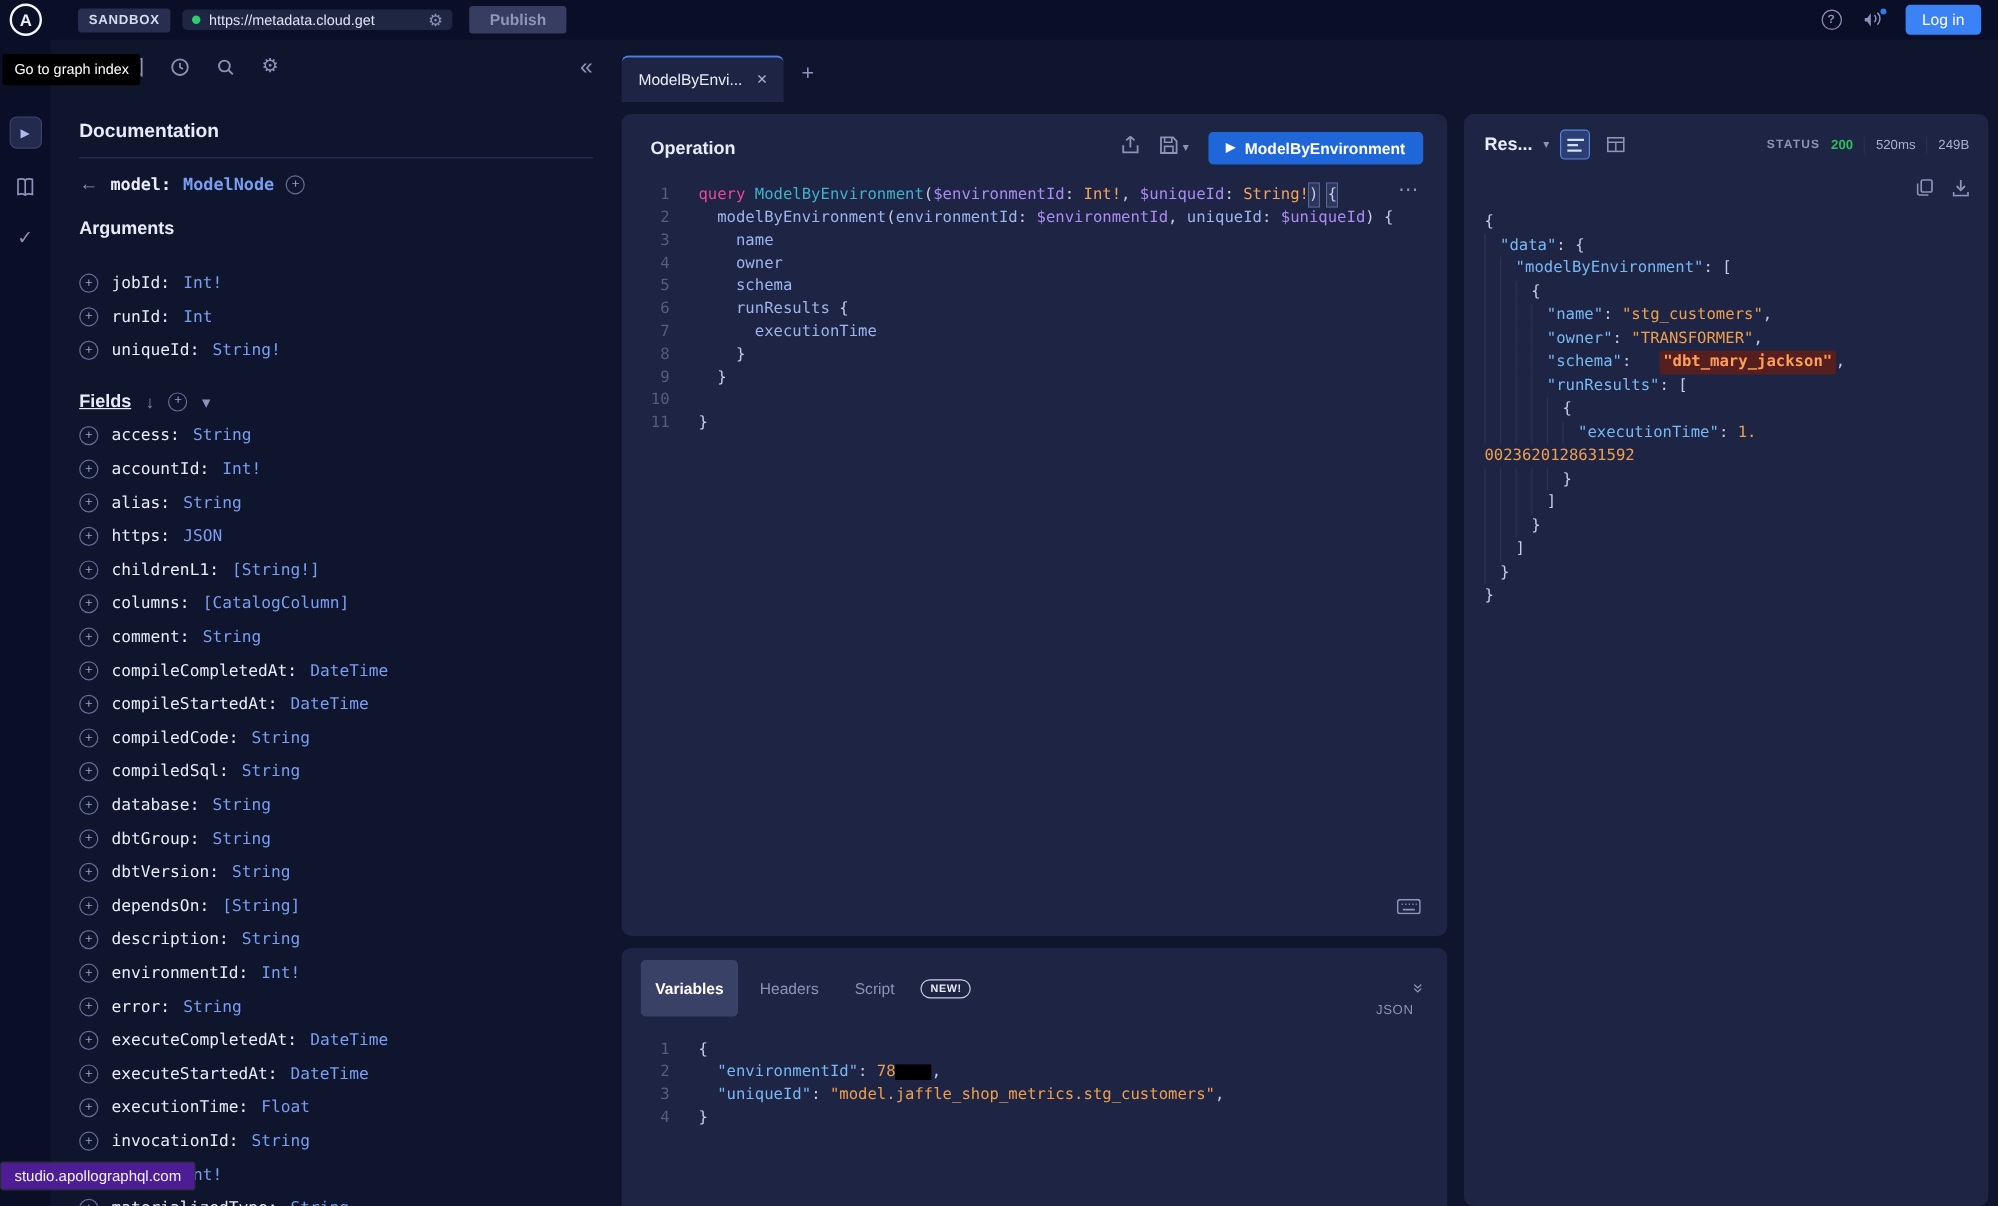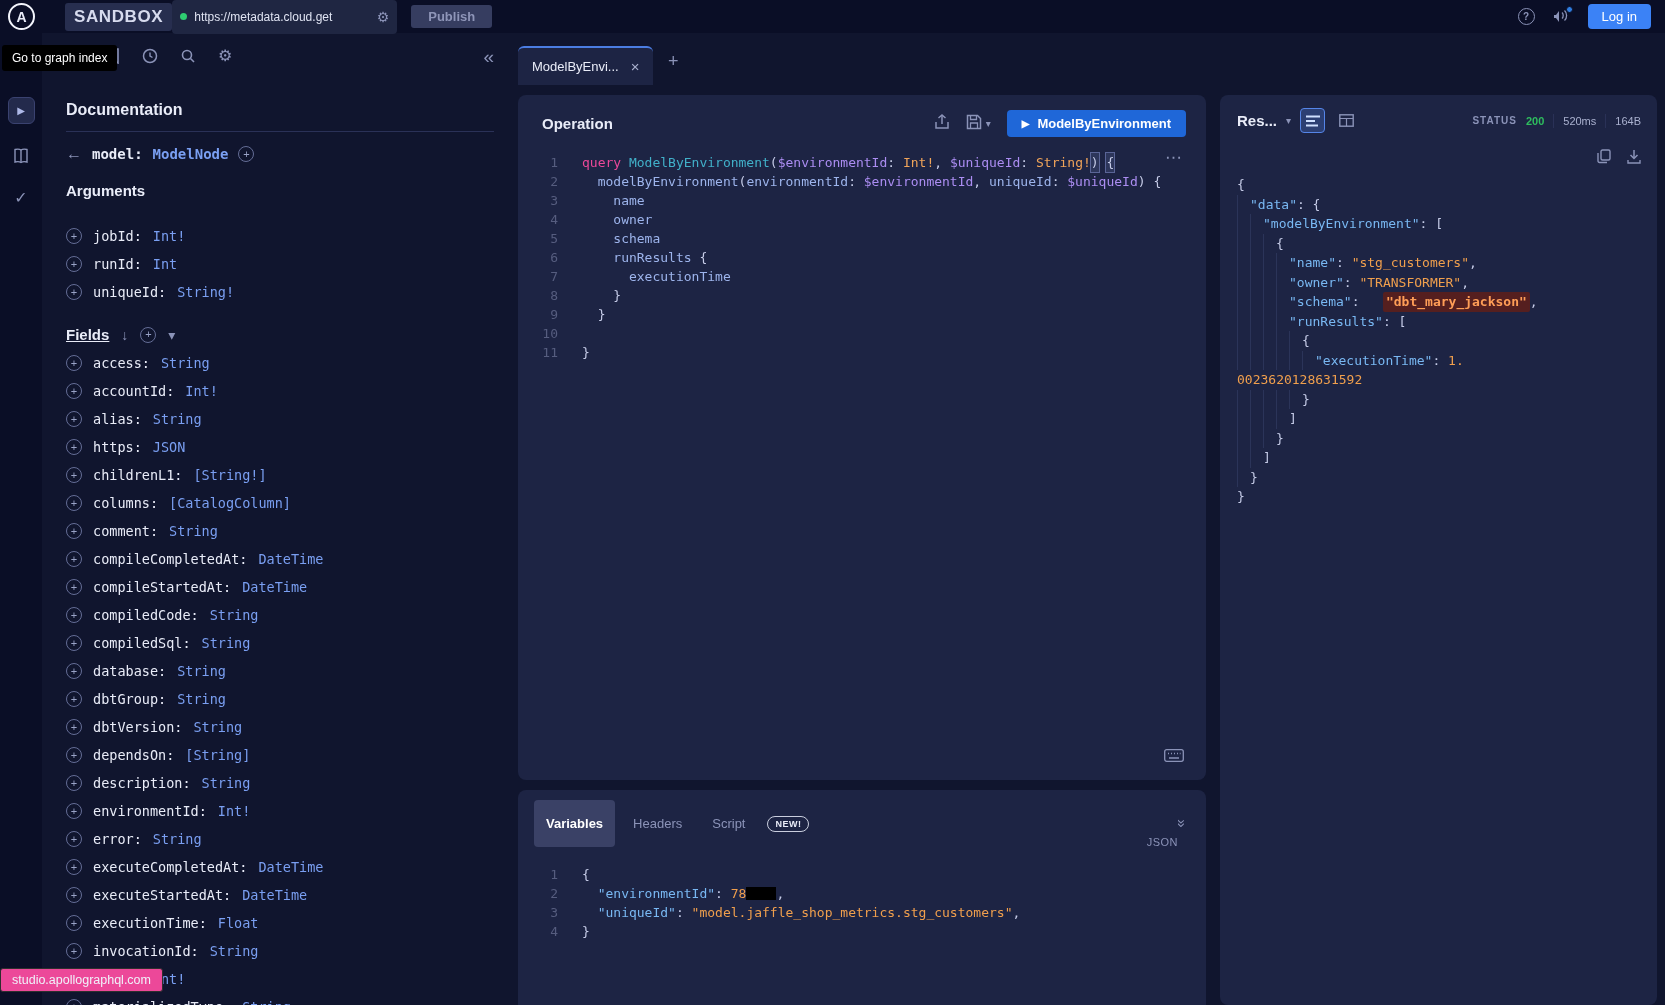--- a/index.html
+++ b/index.html
@@ -4,23 +4,23 @@
 <style>
   * { margin:0; padding:0; box-sizing:border-box; }
   html,body { width:1665px; height:1005px; overflow:hidden; background:#10152e;
     font-family:"Liberation Sans", sans-serif; color:#e9ecf8; }
 
   
   .topbar { position:absolute; top:0; left:0; width:1665px; height:33px; background:#0a0e26;
     display:flex; align-items:center; z-index:5; }
   .logo { width:27px; height:27px; border-radius:50%; border:2px solid #f3f5fc; margin-left:8px;
     display:flex; align-items:center; justify-content:center; font-weight:700; font-size:14px; flex:none; }
-  .sandbox-chip { margin-left:30px; background:#272e4f; color:#d7dbee; font-size:17px; font-weight:700;
+  .sandbox-chip { margin-left:30px; background:#272e4f; color:#d7dbee; font-size:11px; font-weight:700;
     letter-spacing:.6px; padding:4px 9px; border-radius:3px; }
-  .url-chip { background:#1f2642; border-radius:4px; height:34px; display:flex;
+  .url-chip { margin-left:10px; background:#1f2642; border-radius:4px; height:17px; display:flex;
     align-items:center; gap:7px; padding:0 8px; width:225px; }
   .green-dot { width:7px; height:7px; border-radius:50%; background:#2ecc71; flex:none; }
   .url-text { font-size:12px; color:#dfe3f2; white-space:nowrap; overflow:hidden; flex:1; }
   .gear-glyph { color:#8b93b8; font-size:14px; line-height:1; }
   .publish-btn { margin-left:14px; background:#363d60; color:#8e95b8; font-size:13px; font-weight:600;
     padding:4px 17px; border-radius:3px; }
   .topbar-right { margin-left:auto; display:flex; align-items:center; gap:18px; margin-right:14px; }
   .help-circle { width:17px; height:17px; border-radius:50%; border:1.5px solid #8b93b8; color:#8b93b8;
     font-size:10px; font-weight:700; display:flex; align-items:center; justify-content:center; }
   .megaphone-wrap { position:relative; color:#8b93b8; display:flex; }
@@ -33,21 +33,21 @@
     display:flex; flex-direction:column; align-items:center; }
   .rail-explorer { margin-top:64px; width:27px; height:27px; border-radius:6px; background:#232a4c;
     border:1px solid #3a4270; display:flex; align-items:center; justify-content:center;
     color:#aeb9e8; font-size:10px; }
   .rail-icon { margin-top:24px; color:#8b93b8; display:flex; }
   .rail-check { margin-top:24px; color:#8b93b8; font-size:16px; }
 
   
   .tooltip { position:absolute; left:2px; top:45px; background:#000; color:#fff; font-size:12px;
     padding:6px 10px; border-radius:3px; z-index:40; white-space:nowrap; }
-  .status-link { position:absolute; left:0; top:968px; background:#ec4899; border:1px solid #2e2e2e;
+  .status-link { position:absolute; left:0; top:968px; background:#4c1d95; border:1px solid #2e2e2e;
     color:#f0f2fa; font-size:12.5px; padding:4px 11px; border-radius:3px; z-index:30; }
 
   
   .docs { position:absolute; left:42px; top:33px; width:476px; height:972px; padding:0 24px; overflow:hidden; }
   .docs-toolbar { display:flex; align-items:center; height:46px; color:#8b93b8; }
   .docs-toolbar .ticon { margin-left:22px; display:flex; }
   .docs-toolbar .ticon:first-child { margin-left:40px; }
   .collapse-left { margin-left:auto; font-size:19px; color:#8b93b8; line-height:1; }
   .docs-title { font-size:16px; font-weight:700; padding:22px 0 12px; border-bottom:1px solid #2a3157; }
   .crumb { display:flex; align-items:center; gap:10px; padding:13px 0 2px;
@@ -444,21 +444,21 @@
           <rect x="0.8" y="0.8" width="13.4" height="11.4" fill="none" stroke="currentColor" stroke-width="1.4"></rect>
           <path d="M0.8 4.5h13.4M7.5 4.5v7.7" stroke="currentColor" stroke-width="1.2"></path>
         </svg>
     </span>
     <div class="resp-meta">
       <span class="status-label">STATUS</span>
       <span class="status-code">200</span>
       <span class="meta-sep"></span>
       <span class="meta-txt">520ms</span>
       <span class="meta-sep"></span>
-      <span class="meta-txt">164B</span>
+      <span class="meta-txt">249B</span>
     </div>
   </div>
   <div class="resp-body">
     <div class="resp-tools">
       <span>
         <svg width="14" height="15" viewBox="0 0 14 15">
             <rect x="4" y="1" width="9" height="10" rx="1.5" fill="none" stroke="currentColor" stroke-width="1.4"></rect>
             <path d="M10 13.5H2.5A1.5 1.5 0 0 1 1 12V4" fill="none" stroke="currentColor" stroke-width="1.4"></path>
           </svg>
       </span>

